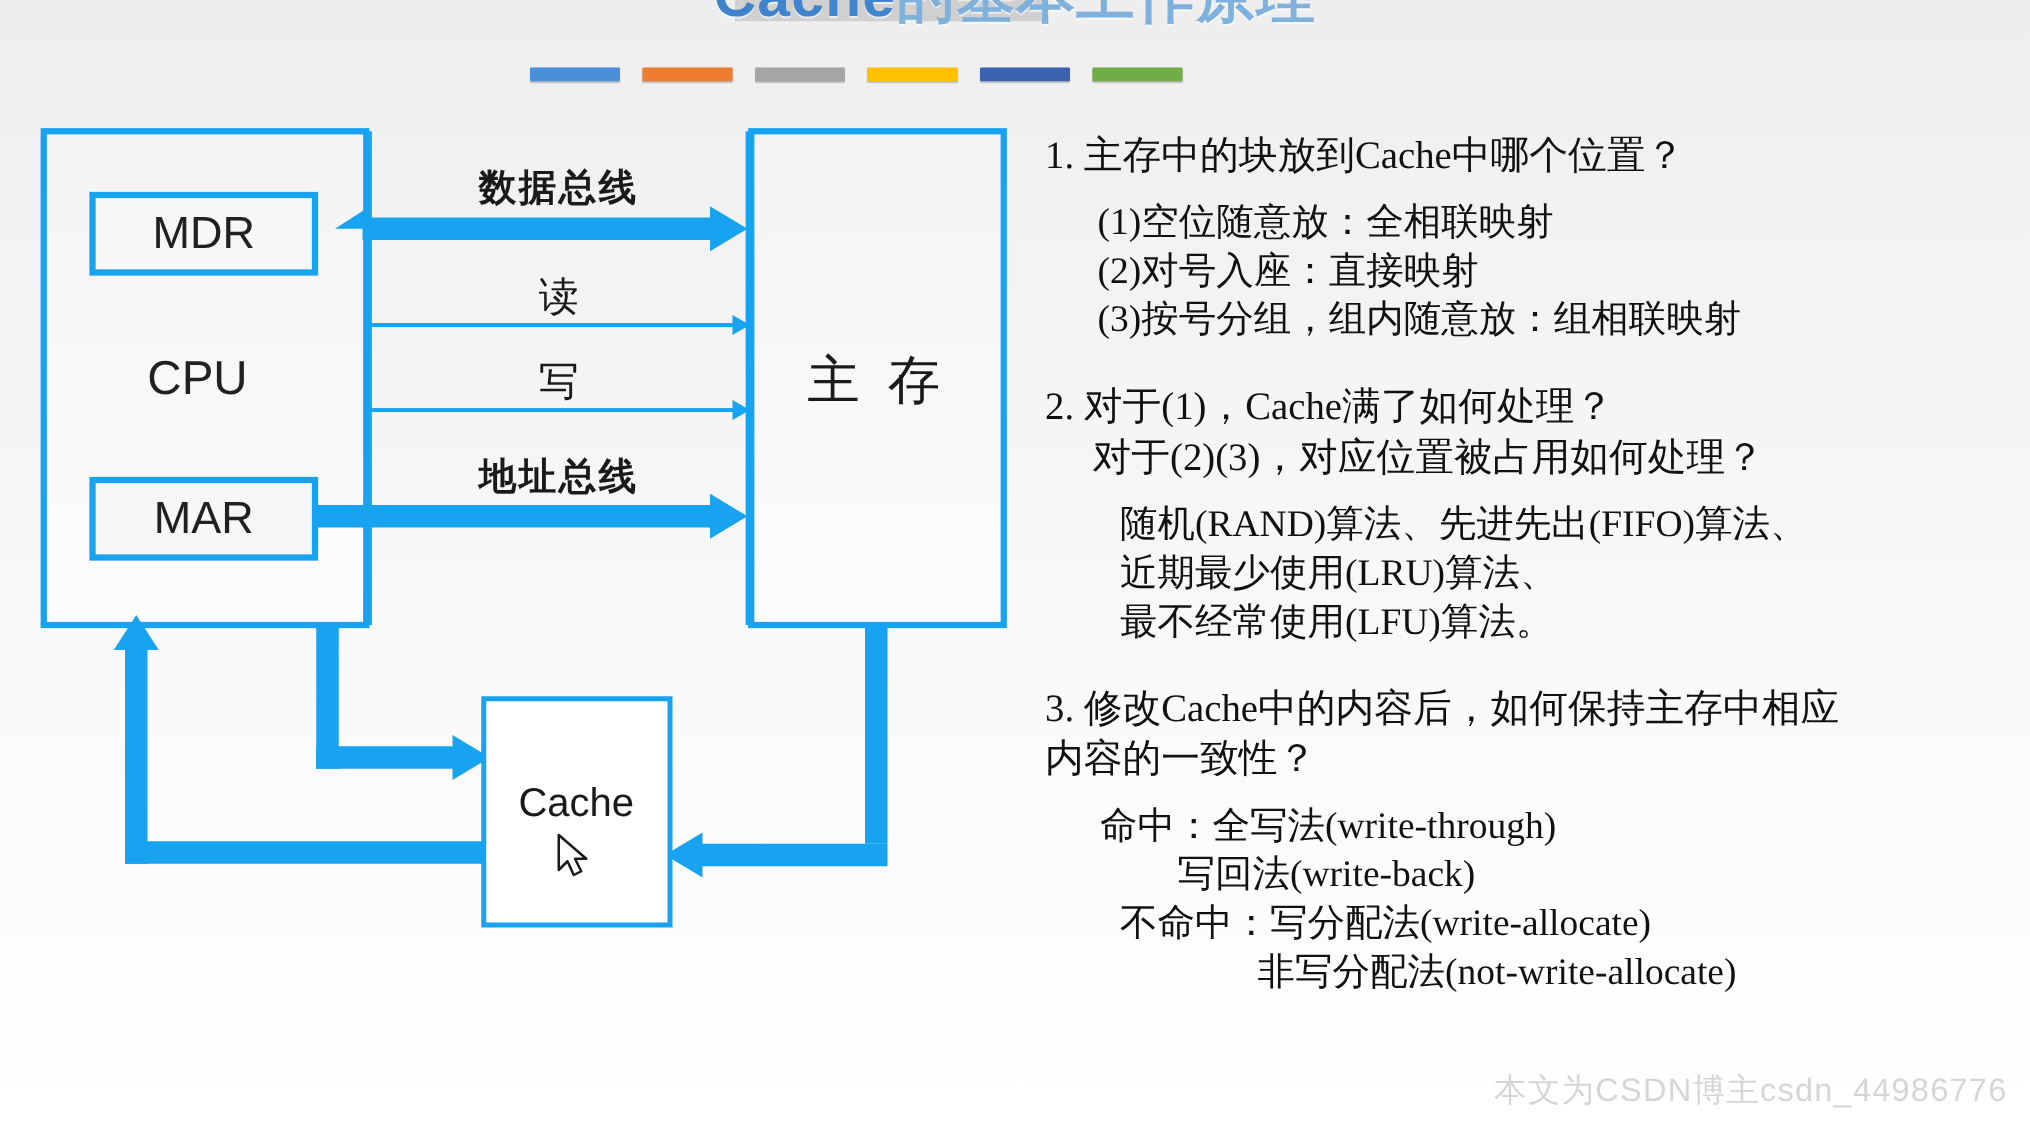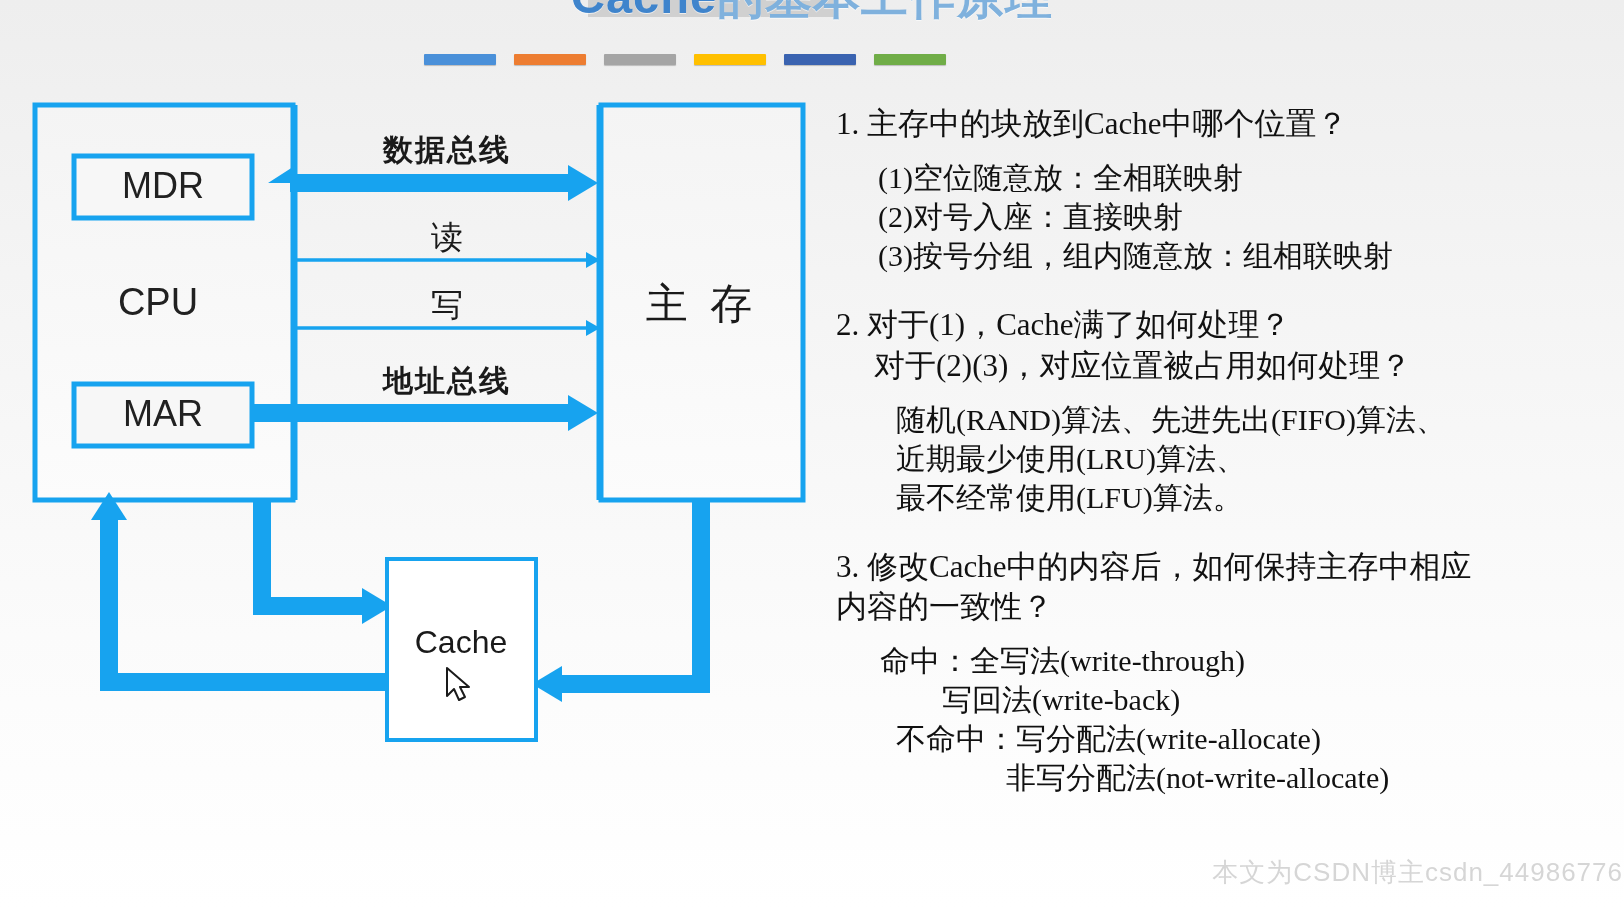--- a/index.html
+++ b/index.html
@@ -55,21 +55,21 @@
   .sub{font-size:30px;}
   .ind1{padding-left:42px;}
   .ind2{padding-left:44px;}
   .ind3{padding-left:106px;}
   .ind4{padding-left:60px;}
   .ind5{padding-left:170px;}
   .hang{padding-left:38px;}
   .gap-s{height:14px;}
   .gap-l{height:30px;}
   #watermark{
-    position:absolute;right:1px;bottom:18px;
+    position:absolute;right:18px;bottom:18px;
     font-family:"Liberation Sans", sans-serif;
     font-size:26px;color:rgba(120,120,120,.30);
     letter-spacing:1px;white-space:nowrap;
   }
 </style>
 </head>
 <body>
 
 <div class="slide">
 

